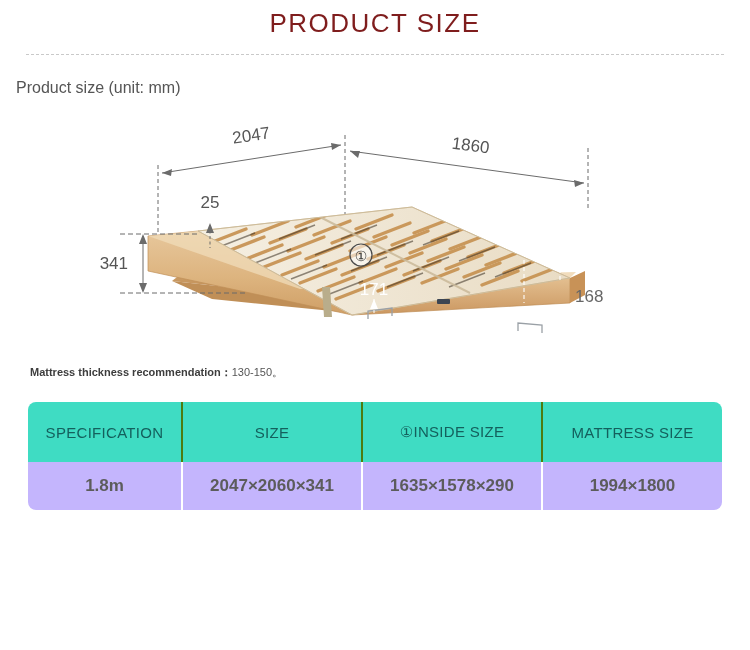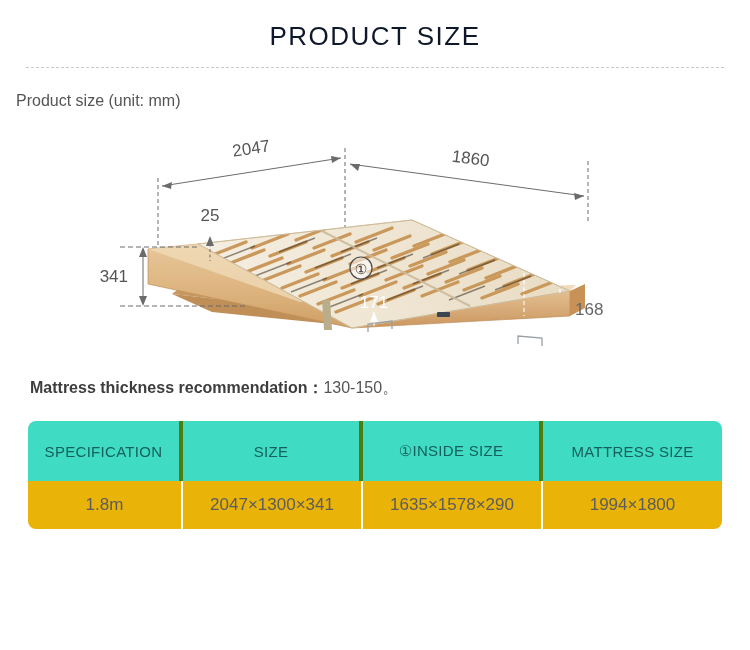--- a/index.html
+++ b/index.html
@@ -15,22 +15,22 @@
     overflow: hidden;
     position: relative;
   }
 
   
   .page-title {
     text-align: center;
     font-size: 26px;
     font-weight: 400;
     letter-spacing: 1.5px;
-    color: #0f172a;
-    padding-top: 19px;
+    color: #7f1d1d;
+    padding-top: 6px;
     line-height: 34px;
   }
   .dotted-divider {
     margin: 14px 26px 0 26px;
     border-top: 1px dashed #c9c9c9;
     height: 0;
   }
 
   .subtitle {
     margin: 24px 0 0 16px;
@@ -46,21 +46,21 @@
     height: 250px;
     margin-top: 6px;
   }
   .illustration svg {
     display: block;
   }
 
   
   .mattress-note {
     margin: 12px 0 0 30px;
-    font-size: 16px;
+    font-size: 11px;
     color: #3d3d3d;
   }
   .mattress-note .note-label {
     font-weight: bold;
   }
   .mattress-note .note-value {
     font-weight: 400;
     color: #555555;
   }
 
@@ -75,33 +75,33 @@
     overflow: hidden;
   }
   .spec-table th {
     background: #3fdcc3;
     color: #14605d;
     font-size: 15px;
     font-weight: 400;
     letter-spacing: 0.3px;
     height: 58px;
     text-align: center;
-    border-right: 4px solid #4d7c0f;
+    border-right: 2px solid #4d7c0f;
   }
   .spec-table th:last-child { border-right: none; text-align: center; }
   .spec-table td {
     font-size: 17px;
     color: #5c5c5c;
     height: 46px;
     text-align: center;
     border-right: 2px solid #ffffff;
   }
   .spec-table td:last-child { border-right: none; }
   .spec-table tbody tr.row-odd td  { background: #f1fcf9; }
-  .spec-table tbody tr.row-even td { background: #eab308; }
+  .spec-table tbody tr.row-even td { background: #c4b5fd; font-weight: bold; }
   col.c1 { width: 155px; }
   col.c2 { width: 180px; }
   col.c3 { width: 180px; }
   col.c4 { width: 179px; }
 </style>
 </head>
 <body>
 
 <div class="page-title">PRODUCT SIZE</div>
 
@@ -304,18 +304,18 @@
     <tr>
       <th>SPECIFICATION</th>
       <th>SIZE</th>
       <th>①INSIDE SIZE</th>
       <th>MATTRESS SIZE</th>
     </tr>
   </thead>
   <tbody>
     <tr class="row-even">
       <td>1.8m</td>
-      <td>2047×1300×341</td>
+      <td>2047×2060×341</td>
       <td>1635×1578×290</td>
       <td>1994×1800</td>
     </tr>
   </tbody>
 </table>
 
 </body></html>

